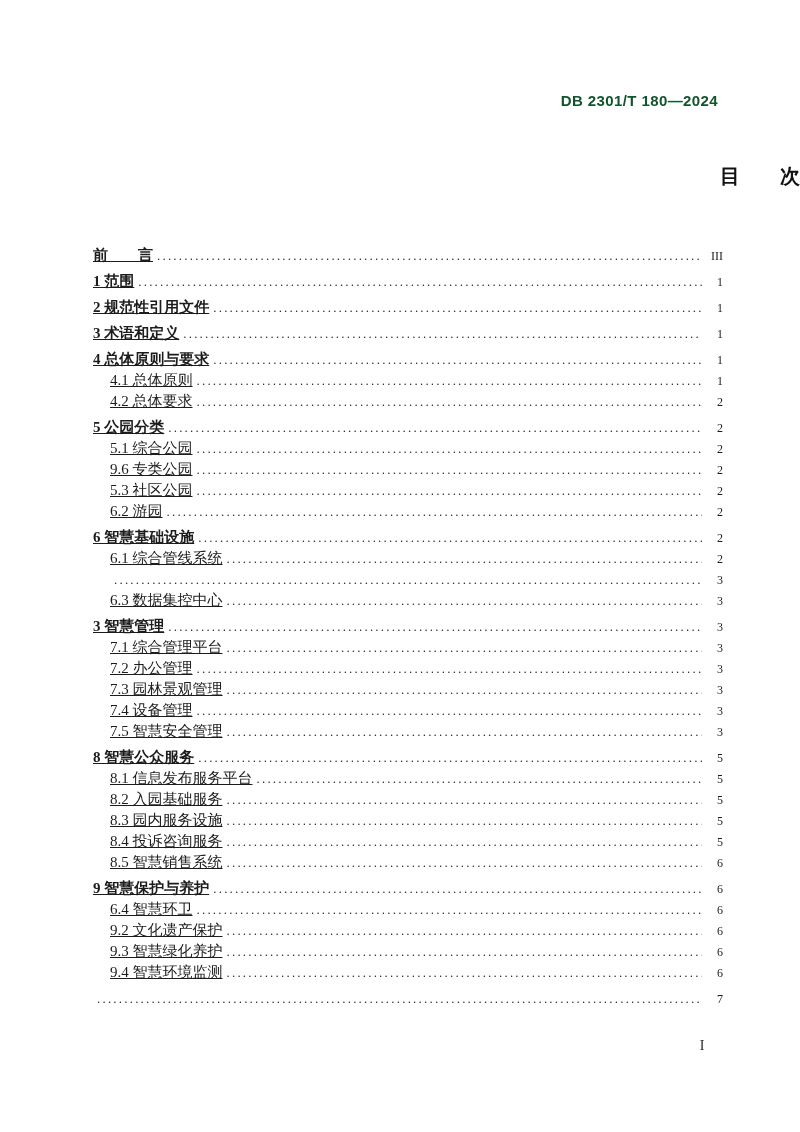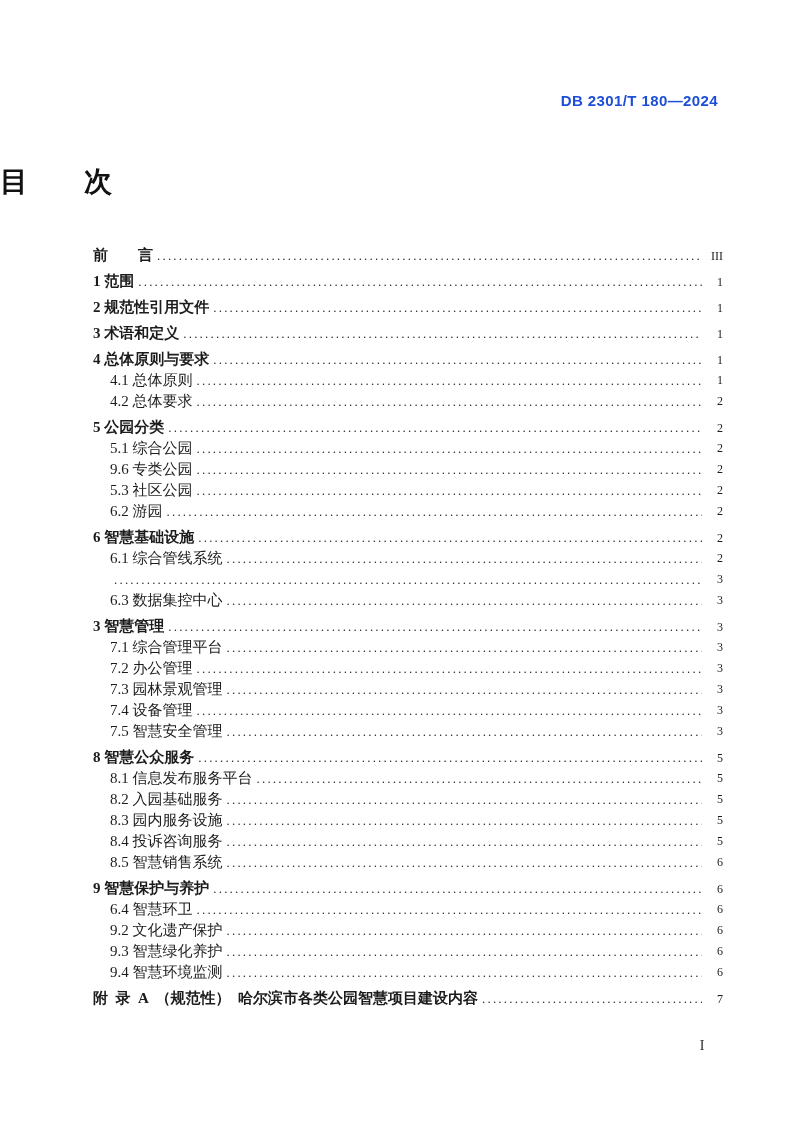--- a/index.html
+++ b/index.html
@@ -11,51 +11,51 @@
     color: #1c1c1c;
     overflow: hidden;
   }
   .header-code {
     position: absolute;
     top: 92px; right: 82px;
     font-family: "Liberation Sans", "DejaVu Sans", sans-serif;
     font-size: 15px;
     font-weight: 600;
     letter-spacing: 0.4px;
-    color: #1d4ed8;
+    color: #14532d;
     padding-left: 30px;
   }
   .doc-title {
     position: absolute;
     top: 163px; left: 0;
     width: 100%;
     margin: 0;
-    text-align: left;
-    font-size: 28px;
+    text-align: right;
+    font-size: 20px;
     font-weight: 700;
     white-space: pre;
     color: #111111;
   }
   .toc {
     position: absolute;
     left: 93px; top: 240px;
     width: 630px;
   }
   .toc-row {
     display: flex;
     align-items: baseline;
     font-size: 15px;
     line-height: 21px;
     height: 21px;
     white-space: pre;
   }
   .toc-row.l0 { margin-top: 5px; }
   .toc-row.l0 .toc-label { font-weight: 600; }
-  .toc-row.l1 { padding-left: 17px; align-items: flex-end; }
-  .toc-label { flex: none; color: #1c1c1c; }
+  .toc-row.l1 { padding-left: 17px; }
+  .toc-label { flex: none; color: #1c1c1c; text-decoration: underline; }
   .toc-dots {
     flex: 1 1 auto;
     overflow: hidden;
     white-space: nowrap;
     margin: 0 5px 0 4px;
     color: #2e2e2e;
   }
   .toc-dots::after {
     content: "...................................................................................................................................................................................................................................................................";
     font-size: 13px;
@@ -277,20 +277,19 @@
     <span class="toc-page">6</span>
   </div>
 
   <div class="toc-row l1">
     <span class="toc-label">9.4 智慧环境监测</span>
     <span class="toc-dots"></span>
     <span class="toc-page">6</span>
   </div>
 
   <div class="toc-row l0">
-    <span class="toc-label">附  录  A  （规范性）  哈尔滨市各类公园智慧项目建设内容</span>
     <span class="toc-dots"></span>
     <span class="toc-page">7</span>
   </div>
 </div>
 
   <div class="footer-folio">I</div>
 </div>
 
 </body></html>

